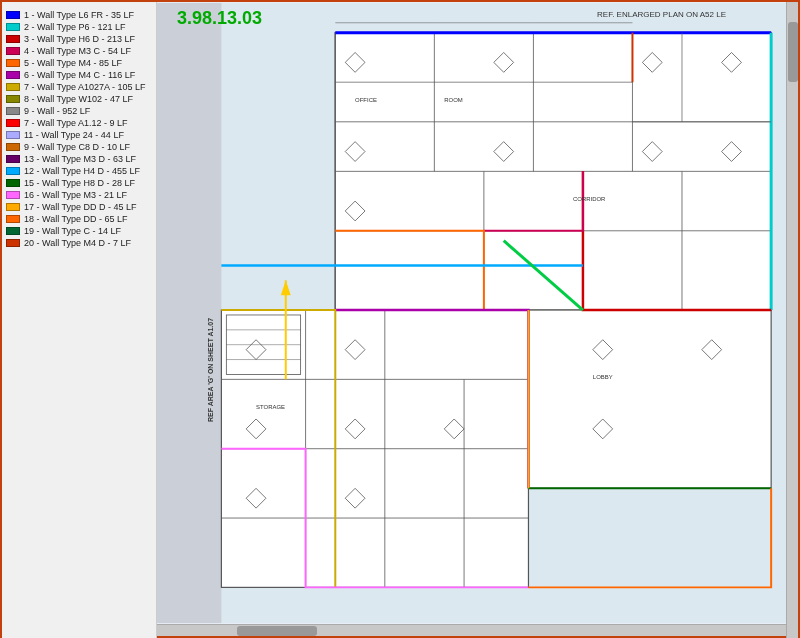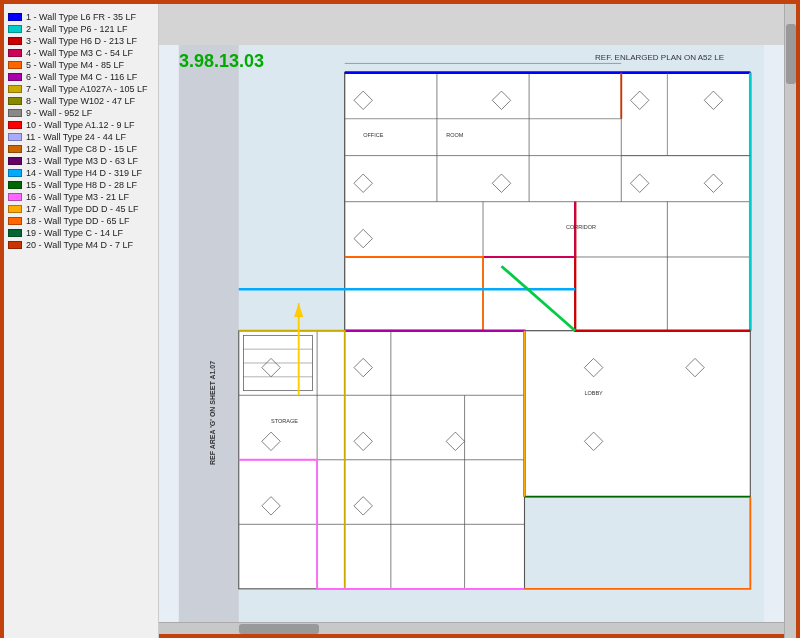--- a/index.html
+++ b/index.html
@@ -10,21 +10,21 @@
       font-family: Arial, sans-serif;
       font-size: 10px;
       overflow: hidden;
       position: relative;
     }
     #main-container {
       width: 800px;
       height: 638px;
       background: #d4d4d4;
       position: relative;
-      border: 4px solid #c2410c;
+      border: 2px solid #c2410c;
     }
     #legend-panel {
       position: absolute;
       left: 0;
       top: 0;
       width: 155px;
       height: 638px;
       background: #f0f0f0;
       border-right: 1px solid #ccc;
       padding: 8px 4px;
@@ -45,21 +45,20 @@
       border: 0.5px solid rgba(0,0,0,0.3);
     }
     #blueprint-area {
       position: absolute;
       left: 155px;
       top: 0;
       right: 12px;
       bottom: 12px;
       background: #e8eef5;
       overflow: hidden;
-      margin-top: 41px;
     }
     #plan-title {
       position: absolute;
       top: 6px;
       left: 20px;
       font-size: 18px;
       font-weight: bold;
       color: #00aa00;
       z-index: 5;
     }
@@ -169,37 +168,37 @@
       <div class="legend-item">
         <div class="legend-swatch" style="background-color: rgb(136, 136, 0);"></div>
         <span>8 - Wall Type W102 - 47 LF</span>
       </div>
       <div class="legend-item">
         <div class="legend-swatch" style="background-color: rgb(136, 136, 136);"></div>
         <span>9 - Wall - 952 LF</span>
       </div>
       <div class="legend-item">
         <div class="legend-swatch" style="background-color: rgb(255, 0, 0);"></div>
-        <span>10 - Wall Type A1.12 - 9 LF</span>
+        <span>7 - Wall Type A1.12 - 9 LF</span>
       </div>
       <div class="legend-item">
         <div class="legend-swatch" style="background-color: rgb(170, 170, 255);"></div>
         <span>11 - Wall Type 24 - 44 LF</span>
       </div>
       <div class="legend-item">
         <div class="legend-swatch" style="background-color: rgb(204, 102, 0);"></div>
-        <span>12 - Wall Type C8 D - 15 LF</span>
+        <span>9 - Wall Type C8 D - 10 LF</span>
       </div>
       <div class="legend-item">
         <div class="legend-swatch" style="background-color: rgb(102, 0, 102);"></div>
         <span>13 - Wall Type M3 D - 63 LF</span>
       </div>
       <div class="legend-item">
         <div class="legend-swatch" style="background-color: rgb(0, 170, 255);"></div>
-        <span>14 - Wall Type H4 D - 319 LF</span>
+        <span>12 - Wall Type H4 D - 455 LF</span>
       </div>
       <div class="legend-item">
         <div class="legend-swatch" style="background-color: rgb(0, 102, 0);"></div>
         <span>15 - Wall Type H8 D - 28 LF</span>
       </div>
       <div class="legend-item">
         <div class="legend-swatch" style="background-color: rgb(255, 102, 255);"></div>
         <span>16 - Wall Type M3 - 21 LF</span>
       </div>
       <div class="legend-item">

